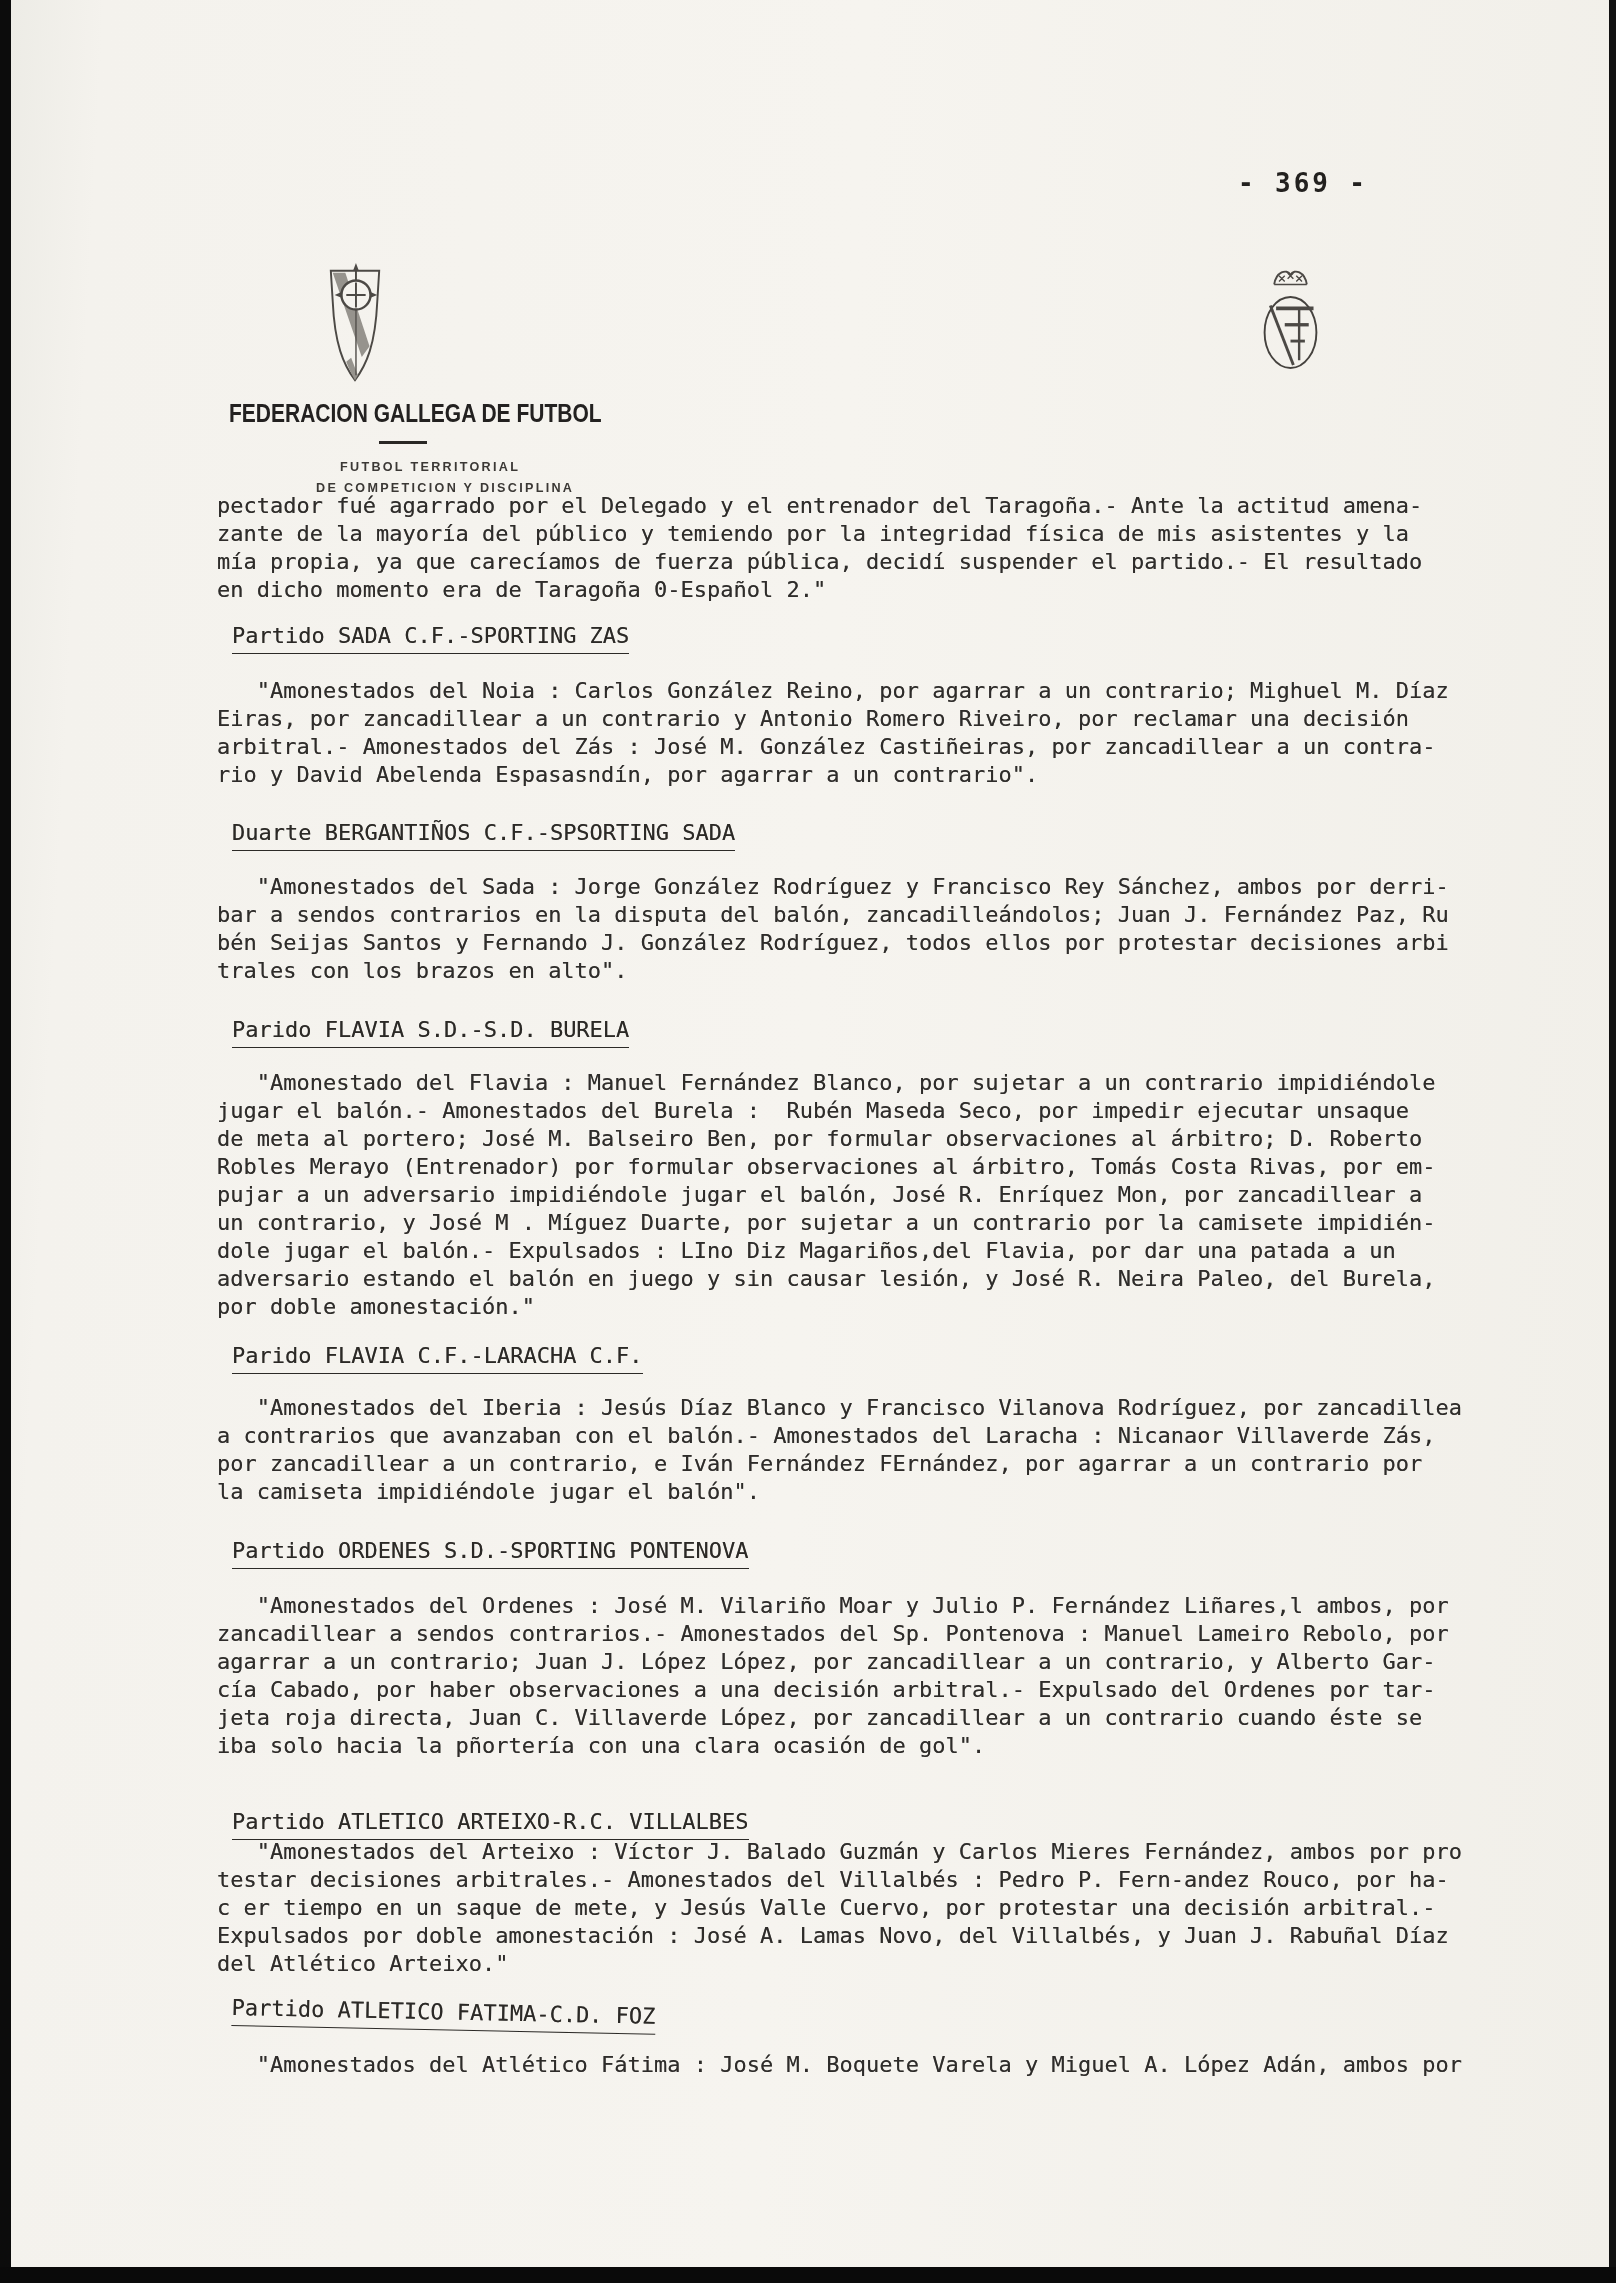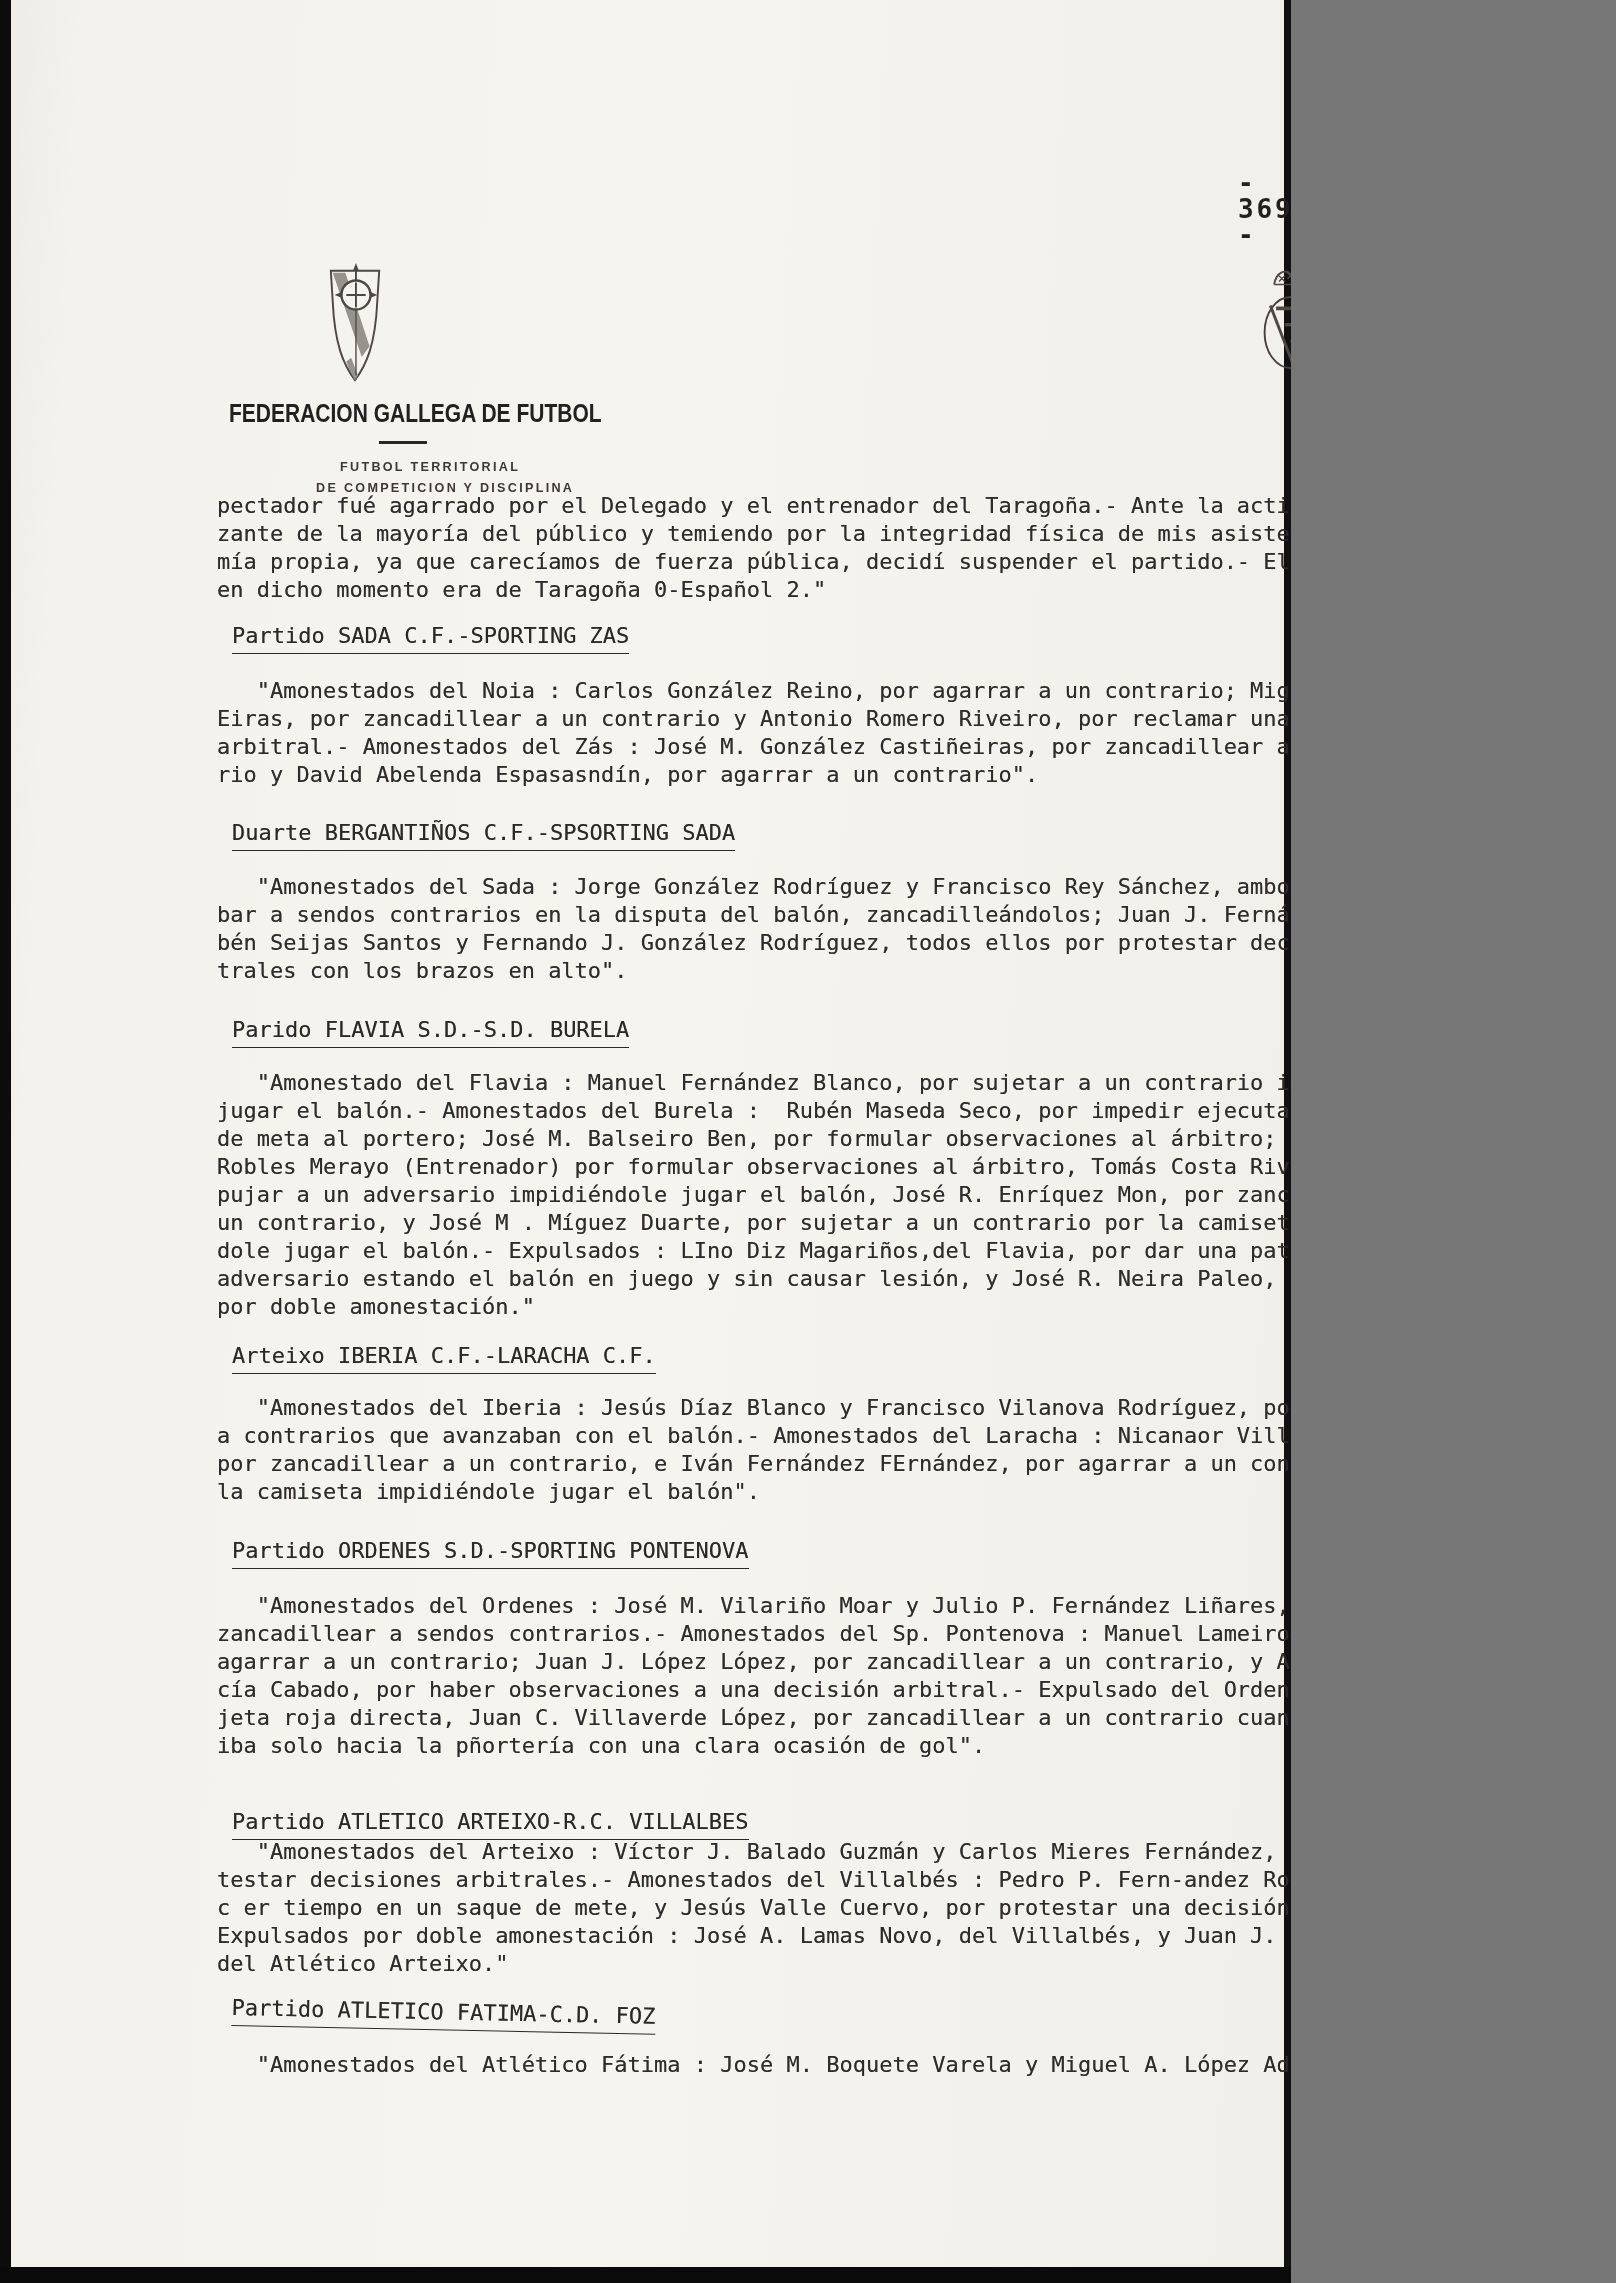--- a/index.html
+++ b/index.html
@@ -1,16 +1,16 @@
 <!DOCTYPE html>
 <html><head>
 <meta charset="utf-8">
 <style>
   html,body{margin:0;padding:0;background:#777;}
-  .page{position:relative;width:1291px;height:2283px;overflow:hidden;
+  .page{position:relative;width:1616px;height:2283px;overflow:hidden;
         background:linear-gradient(93deg,#ecebe5 0%,#f4f2ed 6%,#f6f4ef 50%,#f1efe9 100%);
         color:#2e2c2a;}
   .edge{position:absolute;background:#0c0c0c;}
   .edge-left{left:0;top:0;width:10.6px;height:100%;}
   .edge-right{right:0;top:0;width:6.8px;height:100%;background:#111;}
   .edge-bottom{left:0;bottom:0;width:100%;height:16.4px;background:#0a0a0a;}
   .page-number{position:absolute;left:1238px;top:170px;
         font-family:"DejaVu Sans Mono","Liberation Mono",monospace;font-weight:bold;
         font-size:26px;line-height:1;letter-spacing:2.9px;color:#23211f;}
   .crest{position:absolute;}
@@ -98,21 +98,21 @@
   <div class="body-text" style="top:1069px;">   "Amonestado del Flavia : Manuel Fernández Blanco, por sujetar a un contrario impidiéndole
 jugar el balón.- Amonestados del Burela :  Rubén Maseda Seco, por impedir ejecutar unsaque
 de meta al portero; José M. Balseiro Ben, por formular observaciones al árbitro; D. Roberto
 Robles Merayo (Entrenador) por formular observaciones al árbitro, Tomás Costa Rivas, por em-
 pujar a un adversario impidiéndole jugar el balón, José R. Enríquez Mon, por zancadillear a
 un contrario, y José M . Míguez Duarte, por sujetar a un contrario por la camisete impidién-
 dole jugar el balón.- Expulsados : LIno Diz Magariños,del Flavia, por dar una patada a un
 adversario estando el balón en juego y sin causar lesión, y José R. Neira Paleo, del Burela,
 por doble amonestación."</div>
 
-  <div class="heading" style="left:232px;top:1343px;">Arteixo IBERIA C.F.-LARACHA C.F.</div>
+  <div class="heading" style="left:232px;top:1343px;">Parido FLAVIA C.F.-LARACHA C.F.</div>
   <div class="body-text" style="top:1394px;">   "Amonestados del Iberia : Jesús Díaz Blanco y Francisco Vilanova Rodríguez, por zancadillea
 a contrarios que avanzaban con el balón.- Amonestados del Laracha : Nicanaor Villaverde Zás,
 por zancadillear a un contrario, e Iván Fernández FErnández, por agarrar a un contrario por
 la camiseta impidiéndole jugar el balón".</div>
 
   <div class="heading" style="left:232px;top:1538px;">Partido ORDENES S.D.-SPORTING PONTENOVA</div>
   <div class="body-text" style="top:1592px;">   "Amonestados del Ordenes : José M. Vilariño Moar y Julio P. Fernández Liñares,l ambos, por
 zancadillear a sendos contrarios.- Amonestados del Sp. Pontenova : Manuel Lameiro Rebolo, por
 agarrar a un contrario; Juan J. López López, por zancadillear a un contrario, y Alberto Gar-
 cía Cabado, por haber observaciones a una decisión arbitral.- Expulsado del Ordenes por tar-

